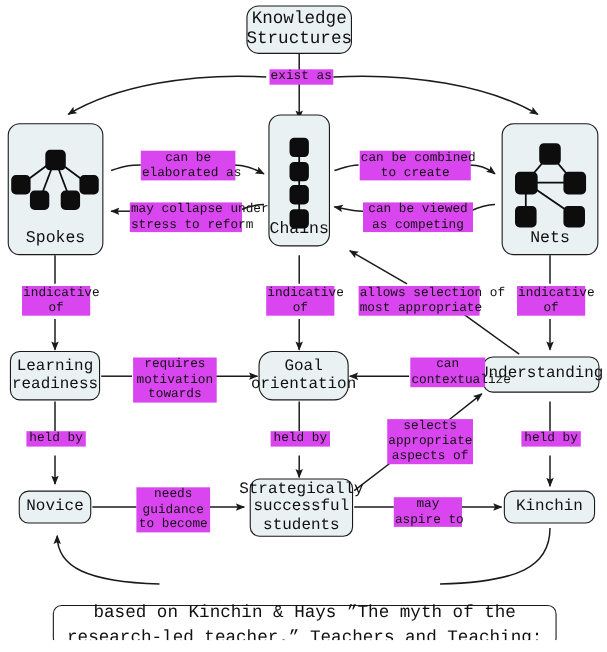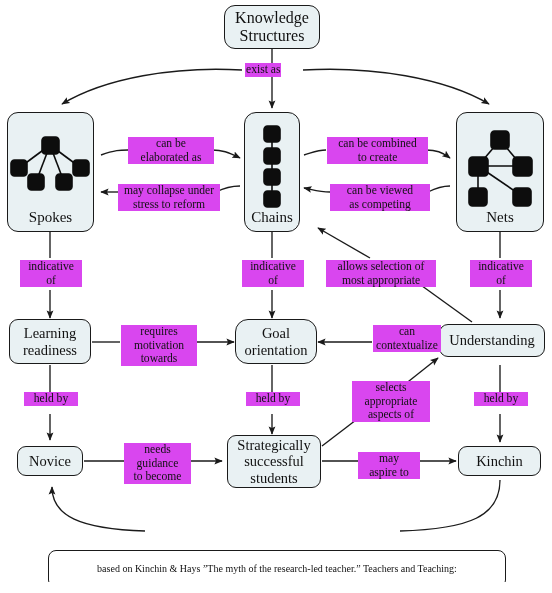--- a/index.html
+++ b/index.html
@@ -5,21 +5,21 @@
   html, body {
     margin: 0;
     padding: 0;
     background: #ffffff;
   }
   #canvas {
     position: relative;
     width: 552px;
     height: 582px;
     background: #ffffff;
-    font-family: Liberation Serif, serif;
+    font-family: Liberation Mono, monospace;
     overflow: hidden;
   }
   svg.layer {
     position: absolute;
     left: 0;
     top: 0;
     width: 552px;
     height: 593px;
     pointer-events: none;
   }
@@ -54,21 +54,21 @@
   .citation {
     position: absolute;
     box-sizing: border-box;
     background: #ffffff;
     border: 1.4px solid #1a1a1a;
     border-radius: 8px;
     display: flex;
     align-items: center;
     justify-content: center;
     text-align: center;
-    font-size: 10px;
+    font-size: 16px;
     line-height: 1.45;
     color: #111111;
     padding: 4px 8px;
     z-index: 5;
   }
 
   
   .elabel {
     position: absolute;
     font-size: 11.6px;
@@ -201,21 +201,21 @@
   </svg>
 
   <div class="node node-top" style="left:224px; top:5px; width:96px; height:44px;">
     <span class="lbl">Knowledge<br>Structures</span>
   </div>
 
   <div class="node node-struct" style="left:7px; top:112px; width:87px; height:120px;">
     <span class="lbl">Spokes</span>
   </div>
 
-  <div class="node node-struct" style="left:244px; top:112px; width:56px; height:120px;border-radius:12px;">
+  <div class="node node-struct" style="left:244px; top:104px; width:56px; height:120px;">
     <span class="lbl">Chains</span>
   </div>
 
   <div class="node node-struct" style="left:456px; top:112px; width:88px; height:120px;">
     <span class="lbl">Nets</span>
   </div>
 
   <div class="node node-mid" style="left:9px; top:319px; width:82px; height:45px;">
     <span class="lbl">Learning<br>readiness</span>
   </div>

